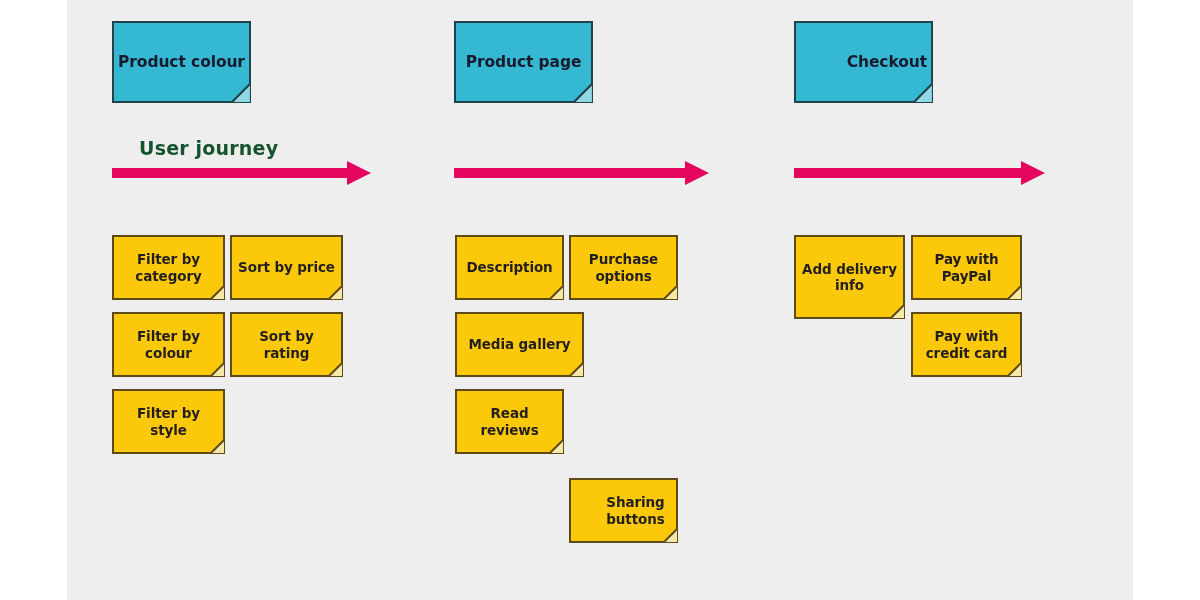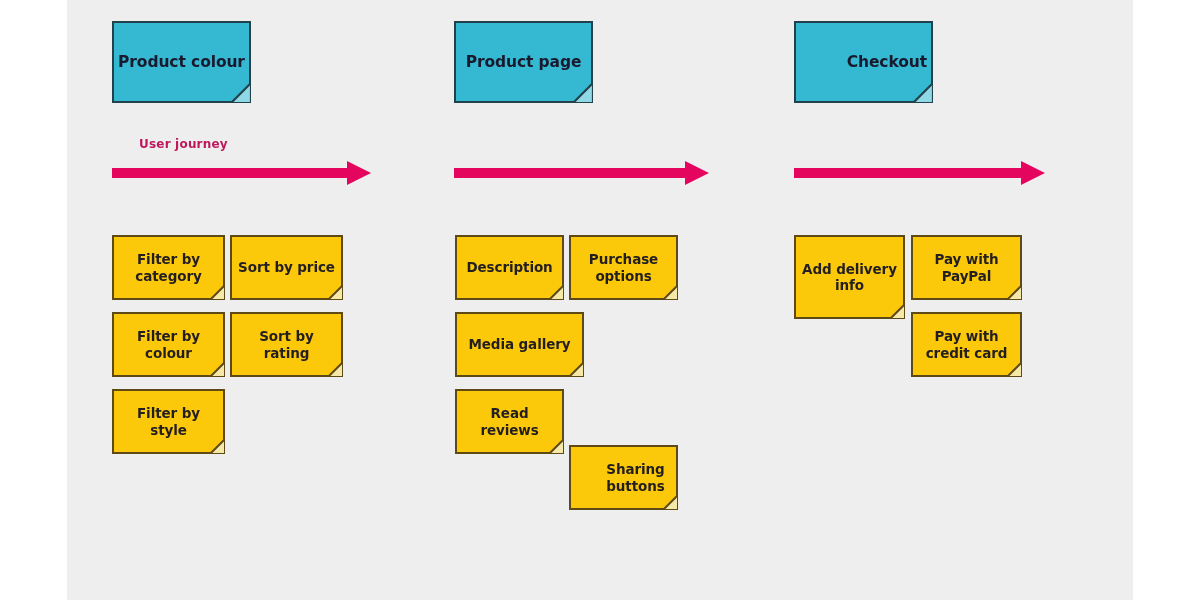--- a/index.html
+++ b/index.html
@@ -95,23 +95,23 @@
     width: 15px;
     height: 15px;
   }
 
   
   .journey-arrow {
     position: absolute;
   }
   .journey-label {
     position: absolute;
-    font-size: 12px;
+    font-size: 19px;
     font-weight: bold;
-    color: #be185d;
+    color: #14532d;
     letter-spacing: 0.2px;
     white-space: nowrap;
   }
 </style>
 </head>
 <body>
 
 <div id="canvas">
 
   <div id="board"></div>
@@ -219,21 +219,21 @@
   </div>
 
   <div class="note yellow" style="left:455px; top:389px; width:109px; height:65px;">
     <div class="body"></div>
     <svg class="fold" viewBox="0 0 15 15">
       <polygon points="0,15 15,0 15,15" fill="#f6e9a8" stroke="#5e4a16" stroke-width="2" stroke-linejoin="miter"></polygon>
     </svg>
     <span class="label">Read reviews</span>
   </div>
 
-  <div class="note yellow" style="left:569px; top:445px; width:109px; height:65px;padding-left:24px;">
+  <div class="note yellow" style="left:569px; top:478px; width:109px; height:65px;padding-left:24px;">
     <div class="body"></div>
     <svg class="fold" viewBox="0 0 15 15">
       <polygon points="0,15 15,0 15,15" fill="#f6e9a8" stroke="#5e4a16" stroke-width="2" stroke-linejoin="miter"></polygon>
     </svg>
     <span class="label">Sharing buttons</span>
   </div>
 
   <div class="note yellow" style="left:794px; top:235px; width:111px; height:84px;">
     <div class="body"></div>
     <svg class="fold" viewBox="0 0 15 15">

